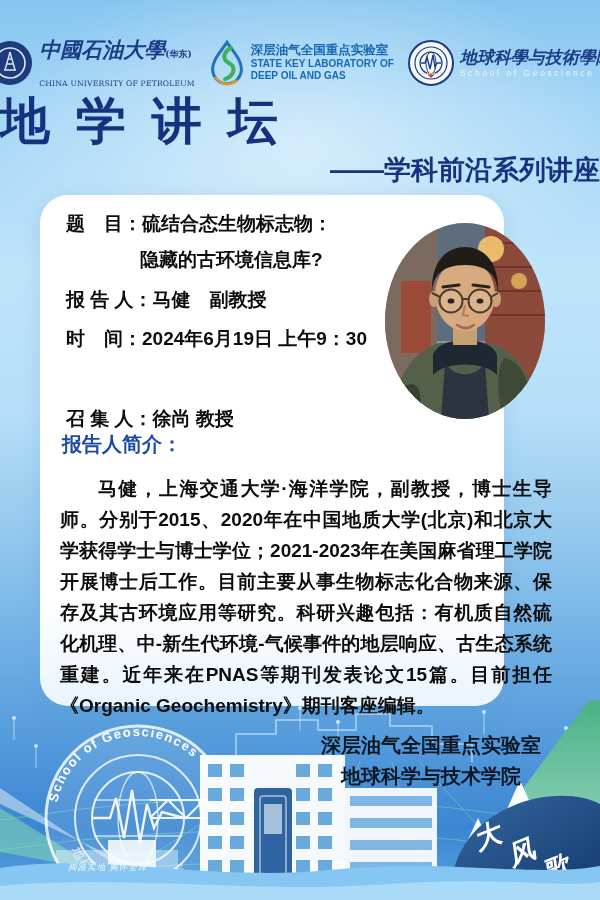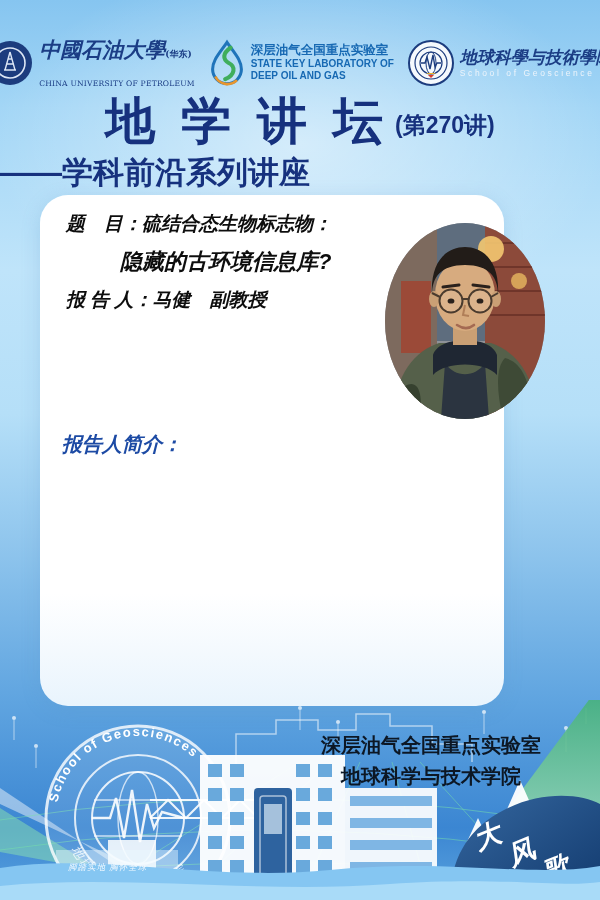--- a/index.html
+++ b/index.html
@@ -15,34 +15,33 @@
   .lg{display:flex;align-items:center;gap:6px;}
   .col{display:flex;flex-direction:column;line-height:1.1;}
   .lg1-cn{font-family:"DejaVu Serif",serif;font-style:italic;font-weight:bold;font-size:21px;color:#1b3d85;white-space:nowrap;}
   .lg1-sfx{font-size:9px;font-style:normal;font-weight:600;}
   .lg1-en{font-family:"DejaVu Serif",serif;font-size:7.6px;color:#1b3d85;letter-spacing:.2px;margin-top:19px;white-space:nowrap;}
   .lg2-cn{font-size:12.5px;font-weight:800;color:#1769b3;white-space:nowrap;}
   .lg2-en{font-size:10px;font-weight:700;color:#1769b3;white-space:nowrap;line-height:1.25;}
   .lg3-cn{font-family:"DejaVu Serif",serif;font-style:italic;font-weight:bold;font-size:17px;color:#1b3d85;white-space:nowrap;}
   .lg3-en{font-size:8.5px;color:#edf4fb;letter-spacing:2.6px;margin-top:3px;white-space:nowrap;}
   
-  .title{position:absolute;top:96px;left:0;width:600px;display:flex;align-items:flex-end;justify-content:center;}
+  .title{position:absolute;top:96px;left:0;width:600px;display:flex;align-items:flex-end;justify-content:flex-start;}
   .title-main{font-size:50px;font-weight:900;color:#16317e;letter-spacing:6px;line-height:1;}
   .title-no{font-size:23px;font-weight:900;color:#16317e;margin-left:6px;padding-bottom:5px;}
-  .subtitle{position:absolute;top:152px;left:0;width:600px;text-align:left;font-size:31px;font-weight:900;color:#16317e;}
+  .subtitle{position:absolute;top:152px;left:0;width:600px;text-align:right;font-size:27px;font-weight:900;color:#16317e;}
   
   .card{
     position:absolute;left:40px;top:195px;width:464px;height:511px;border-radius:28px;
     background:linear-gradient(180deg,#ffffff 0%,#ffffff 78%,#e9f4fd 100%);
     box-shadow:0 4px 18px rgba(90,150,205,.25);
-    font-style:italic;
   }
   .row{position:absolute;left:26px;font-size:19px;font-weight:700;color:#0d0d0d;white-space:nowrap;}
   .row .lbl{font-weight:800;}
-  .topic2{position:absolute;left:80px;font-size:22px;font-weight:700;color:#0d0d0d;white-space:nowrap;}
+  .topic2{position:absolute;left:100px;font-size:19px;font-weight:700;color:#0d0d0d;white-space:nowrap;}
   .bio-h{position:absolute;left:22px;top:236px;font-size:20px;font-weight:800;color:#1c4aa4;}
   .bio-t{position:absolute;left:20px;top:278px;width:492px;font-size:19px;font-weight:700;line-height:31px;color:#0d0d0d;text-align:justify;text-indent:38px;margin:0;}
   .photo{position:absolute;left:345px;top:28px;width:160px;height:196px;}
   
   .illus{position:absolute;left:0;top:700px;}
   .footer{position:absolute;left:290px;top:730px;width:282px;text-align:center;font-size:20px;font-weight:800;color:#0c1724;line-height:31px;z-index:3;}
   .motto{position:absolute;left:68px;top:862px;width:110px;font-size:8.5px;font-style:italic;color:#f2f9ff;letter-spacing:1px;z-index:3;text-align:left;}
 </style>
 </head>
 <body>
@@ -90,33 +89,38 @@
       </svg>
       <div class="col">
         <span class="lg3-cn">地球科學与技術學院</span>
         <span class="lg3-en">School of Geoscience</span>
       </div>
     </div>
   </div>
 
   <div class="title">
     <span class="title-main">地 学 讲 坛</span>
-    <span class="title-no">(第270讲)</span>
   </div>
   <div class="subtitle">——学科前沿系列讲座</div>
 
   <div class="card">
 
     <div class="row" style="top:16px">
       <span class="lbl">题　目：</span><span>硫结合态生物标志物：</span>
     </div>
     <div class="topic2" style="top:52px">隐藏的古环境信息库?</div>
 
     <div class="row" style="top:92px">
       <span class="lbl">报 告 人：</span><span>马健　副教授</span>
+    </div>
+    <div class="row" style="top:131px">
+      <span class="lbl">时　间：</span><span>2024年6月19日 上午9：30</span>
+    </div>
+    <div class="row" style="top:211px">
+      <span class="lbl">召 集 人：</span><span>徐尚 教授</span>
     </div>
 
     <svg class="photo" viewBox="0 0 160 196">
       <defs>
           <clipPath id="ph">
             <ellipse cx="80" cy="98" rx="80" ry="98"></ellipse>
           </clipPath>
         </defs>
       <g clip-path="url(#ph)">
         <rect width="160" height="196" fill="#8e9298"></rect>
@@ -149,20 +153,21 @@
         <line x1="106" y1="74" x2="113" y2="70" stroke="#4a3b2e" stroke-width="2"></line>
         <path d="M58,64 L74,62 M88,62 L104,64" stroke="#2a211c" stroke-width="3" stroke-linecap="round"></path>
         <ellipse cx="66" cy="78" rx="3.4" ry="2.6" fill="#2a211c"></ellipse>
         <ellipse cx="95" cy="78" rx="3.4" ry="2.6" fill="#2a211c"></ellipse>
         <path d="M80,82 L78,92 L84,93" fill="none" stroke="#b07e58" stroke-width="2"></path>
         <path d="M72,102 C78,106 84,106 89,102" fill="none" stroke="#a46a52" stroke-width="2.6" stroke-linecap="round"></path>
       </g>
     </svg>
 
     <div class="bio-h">报告人简介：</div>
+    <p class="bio-t">马健，上海交通大学·海洋学院，副教授，博士生导师。分别于2015、2020年在中国地质大学(北京)和北京大学获得学士与博士学位；2021-2023年在美国麻省理工学院开展博士后工作。目前主要从事生物标志化合物来源、保存及其古环境应用等研究。科研兴趣包括：有机质自然硫化机理、中-新生代环境-气候事件的地层响应、古生态系统重建。近年来在PNAS等期刊发表论文15篇。目前担任《Organic Geochemistry》期刊客座编辑。</p>
   </div>
 
   <svg class="illus" width="600" height="200" viewBox="0 0 600 200">
     <defs>
       <linearGradient id="wedgeG" x1="0" y1="0" x2="0" y2="1">
         <stop offset="0" stop-color="#3fae76"></stop>
           <stop offset="1" stop-color="#bdebd2"></stop>
       </linearGradient>
       <linearGradient id="shipG" x1="0" y1="0" x2="1" y2="1">
         <stop offset="0" stop-color="#35679f"></stop>

